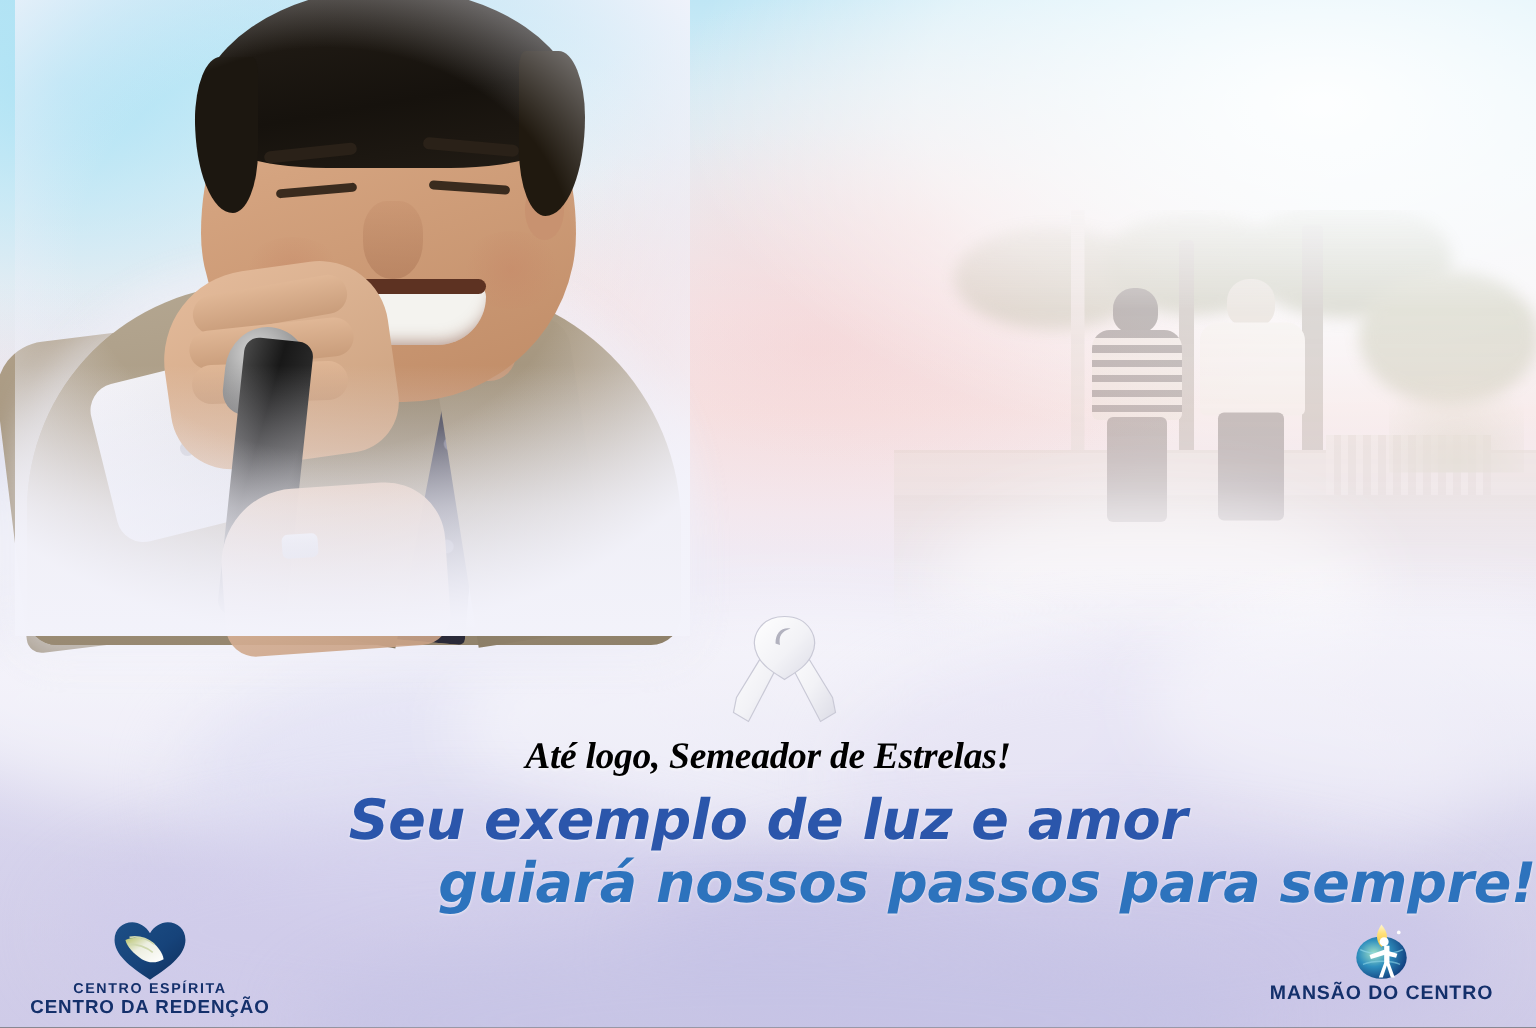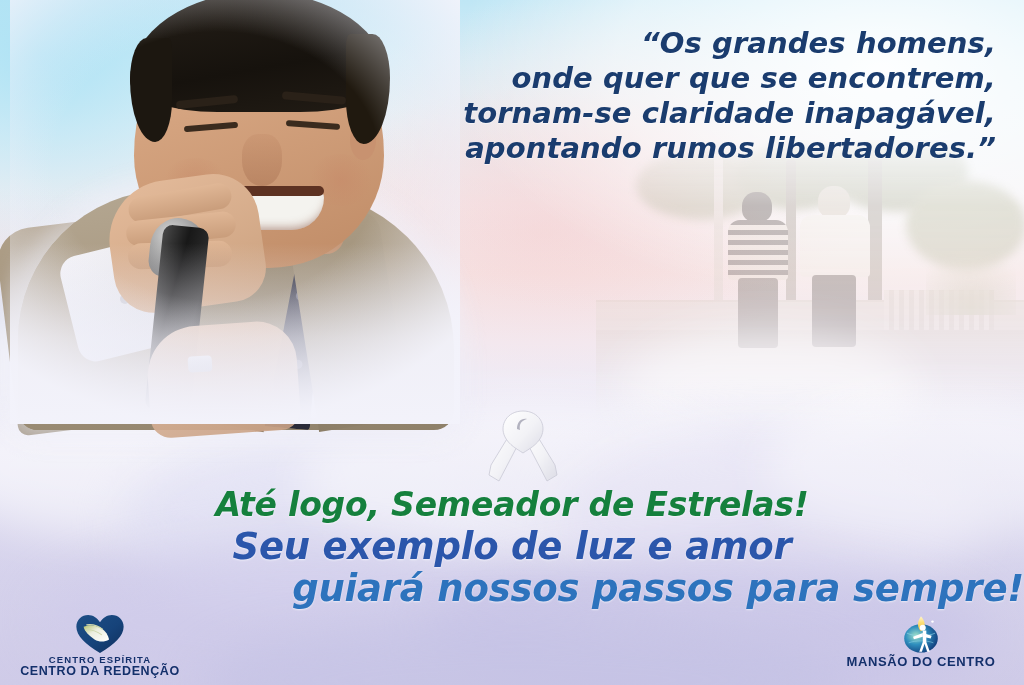--- a/index.html
+++ b/index.html
@@ -198,21 +198,21 @@
   .ribbon{position:absolute;left:487px;top:409px;width:72px;height:78px;}
 
   
   .headline{
     position:absolute;left:0;top:484px;width:1024px;
     text-align:center;
     font-style:italic;font-weight:bold;
     font-family:"DejaVu Sans","Liberation Sans",sans-serif;
     letter-spacing:-.2px;
   }
-  .hl1{display:block;font-size:33px;line-height:42px;color:#15803d;text-shadow:0 1px 2px rgba(255,255,255,.6);}
+  .hl1{display:block;font-size:25px;line-height:42px;color:#000000;text-shadow:0 1px 2px rgba(255,255,255,.6);font-family:Liberation Serif, serif;}
   .hl2{display:block;font-size:37px;line-height:42px;color:#2b56ab;text-shadow:0 1px 2px rgba(255,255,255,.6);}
   .hl3{display:block;font-size:37px;line-height:42px;color:#2d73bd;text-shadow:0 1px 2px rgba(255,255,255,.6);text-align:right;}
 
   
   .logo-block{position:absolute;text-align:center;}
   .logo-left{left:0px;top:613px;width:200px;}
   .logo-right{left:818px;top:613px;width:206px;}
   .logo-mark{height:42px;display:flex;align-items:center;justify-content:center;}
   .logo-text{font-weight:bold;color:#14306b;line-height:1.05;}
   .logo-text .l1{display:block;font-size:9.5px;letter-spacing:1.1px;}
@@ -292,26 +292,20 @@
     <div class="pt-finger fg1"></div>
     <div class="pt-finger fg2"></div>
     <div class="pt-finger fg3"></div>
     <div class="pt-mic-head"></div>
     <div class="pt-mic"></div>
     <div class="pt-hand2"></div>
     <div class="pt-ring"></div>
     <div class="pt-fade"></div>
   </div>
 
-  <div class="quote">
-    <span class="quote-line">“Os grandes homens,</span>
-    <span class="quote-line">onde quer que se encontrem,</span>
-    <span class="quote-line">tornam-se claridade inapagável,</span>
-    <span class="quote-line">apontando rumos libertadores.”</span>
-  </div>
 
   <div class="ribbon">
     <svg viewBox="0 0 72 78" width="72" height="78" aria-hidden="true">
       <defs>
         <linearGradient id="rg" x1="0" y1="0" x2="1" y2="1">
           <stop offset="0%" stop-color="#ffffff"></stop>
           <stop offset="55%" stop-color="#f2f2f6"></stop>
           <stop offset="100%" stop-color="#dcdce6"></stop>
         </linearGradient>
       </defs>

